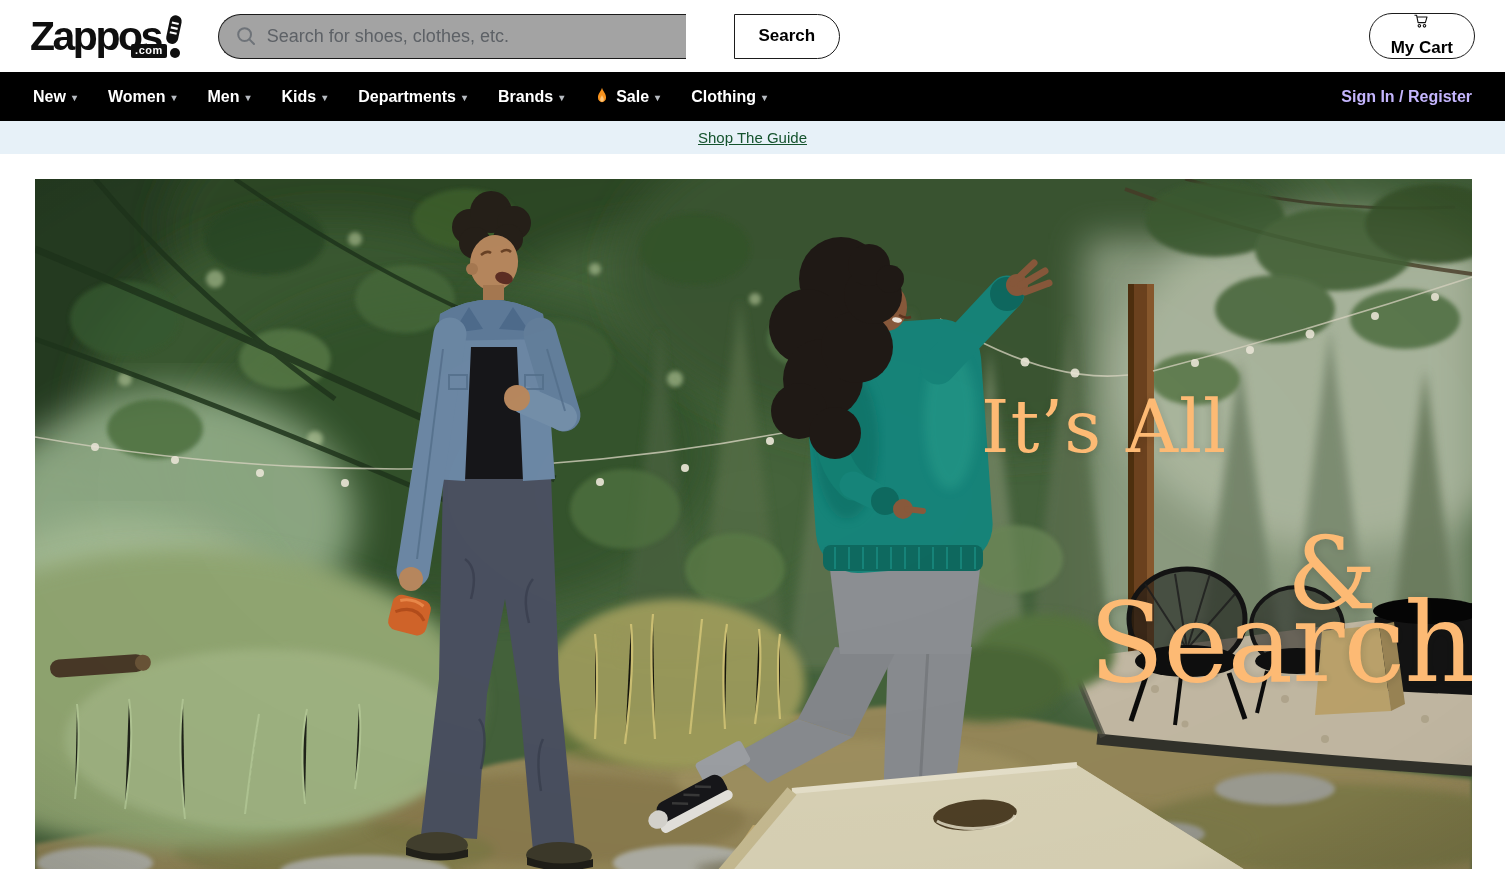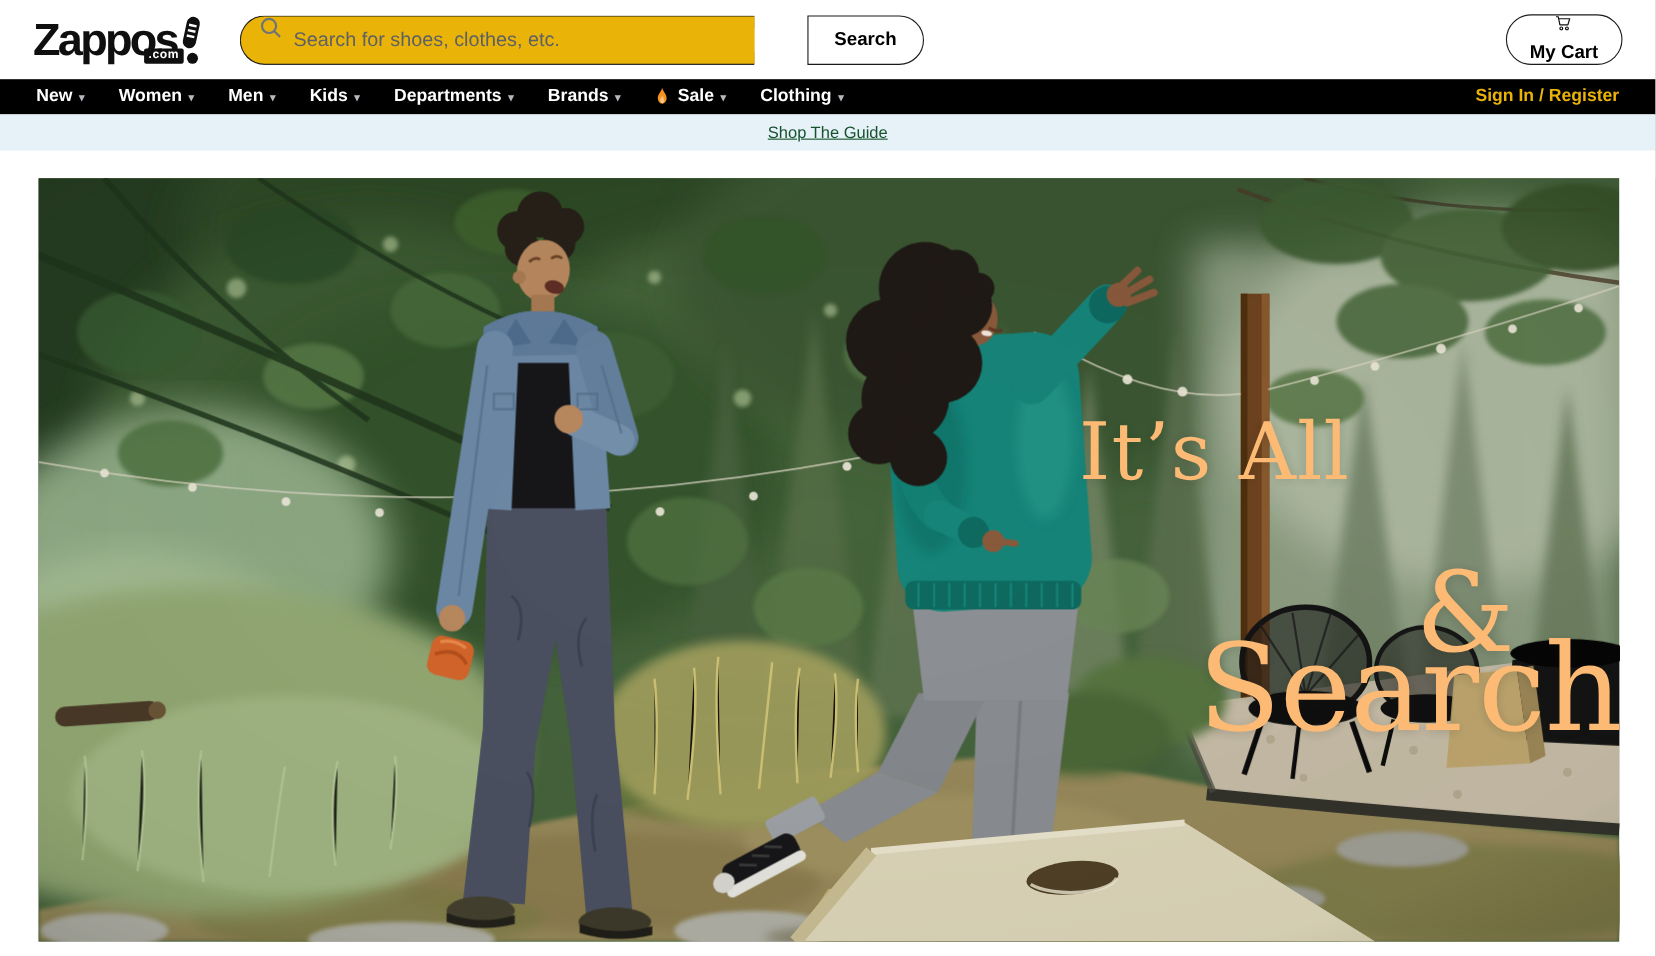--- a/index.html
+++ b/index.html
@@ -8,37 +8,37 @@
 
   
   .top-header { height: 72px; display: flex; align-items: center; padding: 0 30px; background: #fff; }
   .logo { position: relative; display: flex; align-items: flex-start; margin-right: 34px; cursor: pointer; text-decoration: none; color: #0f0f0f; }
   .logo-text { font-weight: 800; font-size: 41px; letter-spacing: -2.5px; line-height: 1; padding-top: 3px; }
   .logo-shoe { margin-left: 2px; margin-top: 1px; }
   .logo-com { position: absolute; right: 17px; bottom: 2px; background: #0f0f0f; color: #fff;
     font-size: 11px; font-weight: bold; line-height: 1.25; padding: 0 4px; border-radius: 2px; letter-spacing: .5px; }
 
   .search-group { display: flex; height: 45px; }
-  .search-box { display: flex; gap: 11px; width: 468px; padding: 0 10px 0 17px;
-    border: 1.5px solid #1b1b1b; border-right: none; border-radius: 23px 0 0 23px; background: #eab308; }
+  .search-box { display: flex; align-items: center; gap: 11px; width: 468px; padding: 0 10px 0 17px;
+    border: 1.5px solid #1b1b1b; border-right: none; border-radius: 23px 0 0 23px; background: #a3a3a3; }
   .search-box input { flex: 1; border: none; outline: none; font-size: 18px; color: #333; background: transparent; font-family: inherit; }
   .search-box input::placeholder { color: #5d6166; }
   .search-btn { width: 106px; border: 1.5px solid #1b1b1b; border-radius: 0 23px 23px 0; background: #fff;
     font-weight: bold; font-size: 17px; cursor: pointer; font-family: inherit; margin-left: 48px; }
   .cart-btn { margin-left: auto; height: 46px; display: flex; align-items: center; gap: 10px; padding: 0 21px;
     border: 1.5px solid #1b1b1b; border-radius: 24px; background: #fff; font-weight: bold; font-size: 17px;
     cursor: pointer; font-family: inherit; flex-direction: column; }
 
   
-  .primary-nav { height: 32px; background: #000; display: flex; align-items: center; padding: 0 33px; gap: 31px; }
+  .primary-nav { height: 49px; background: #000; display: flex; align-items: center; padding: 0 33px; gap: 31px; }
   .nav-item { display: flex; align-items: center; gap: 6px; color: #fff; font-weight: bold; font-size: 16px;
     cursor: pointer; text-decoration: none; white-space: nowrap; }
   .nav-caret { color: #b6bac0; font-size: 10px; line-height: 1; padding-top: 3px; }
   .nav-flame { display: flex; align-items: center; margin-right: 1px; }
-  .nav-signin { margin-left: auto; color: #eab308; font-weight: bold; font-size: 16px; text-decoration: none; cursor: pointer; }
+  .nav-signin { margin-left: auto; color: #c4b5fd; font-weight: bold; font-size: 16px; text-decoration: none; cursor: pointer; }
 
   
   .promo { height: 33px; background: #e7f1f8; display: flex; align-items: center; justify-content: center;
     gap: 6px; font-size: 15px; color: #15171c; }
   .promo-link { color: #14532d; text-decoration: underline; cursor: pointer; }
 
   
   .hero-gap { height: 25px; background: #fff; }
   .hero { position: relative; margin: 0 33px 0 35px; height: 694px; overflow: hidden; background: #42603a; }
   .hero svg.scene { position: absolute; inset: 0; width: 100%; height: 100%; display: block; }

